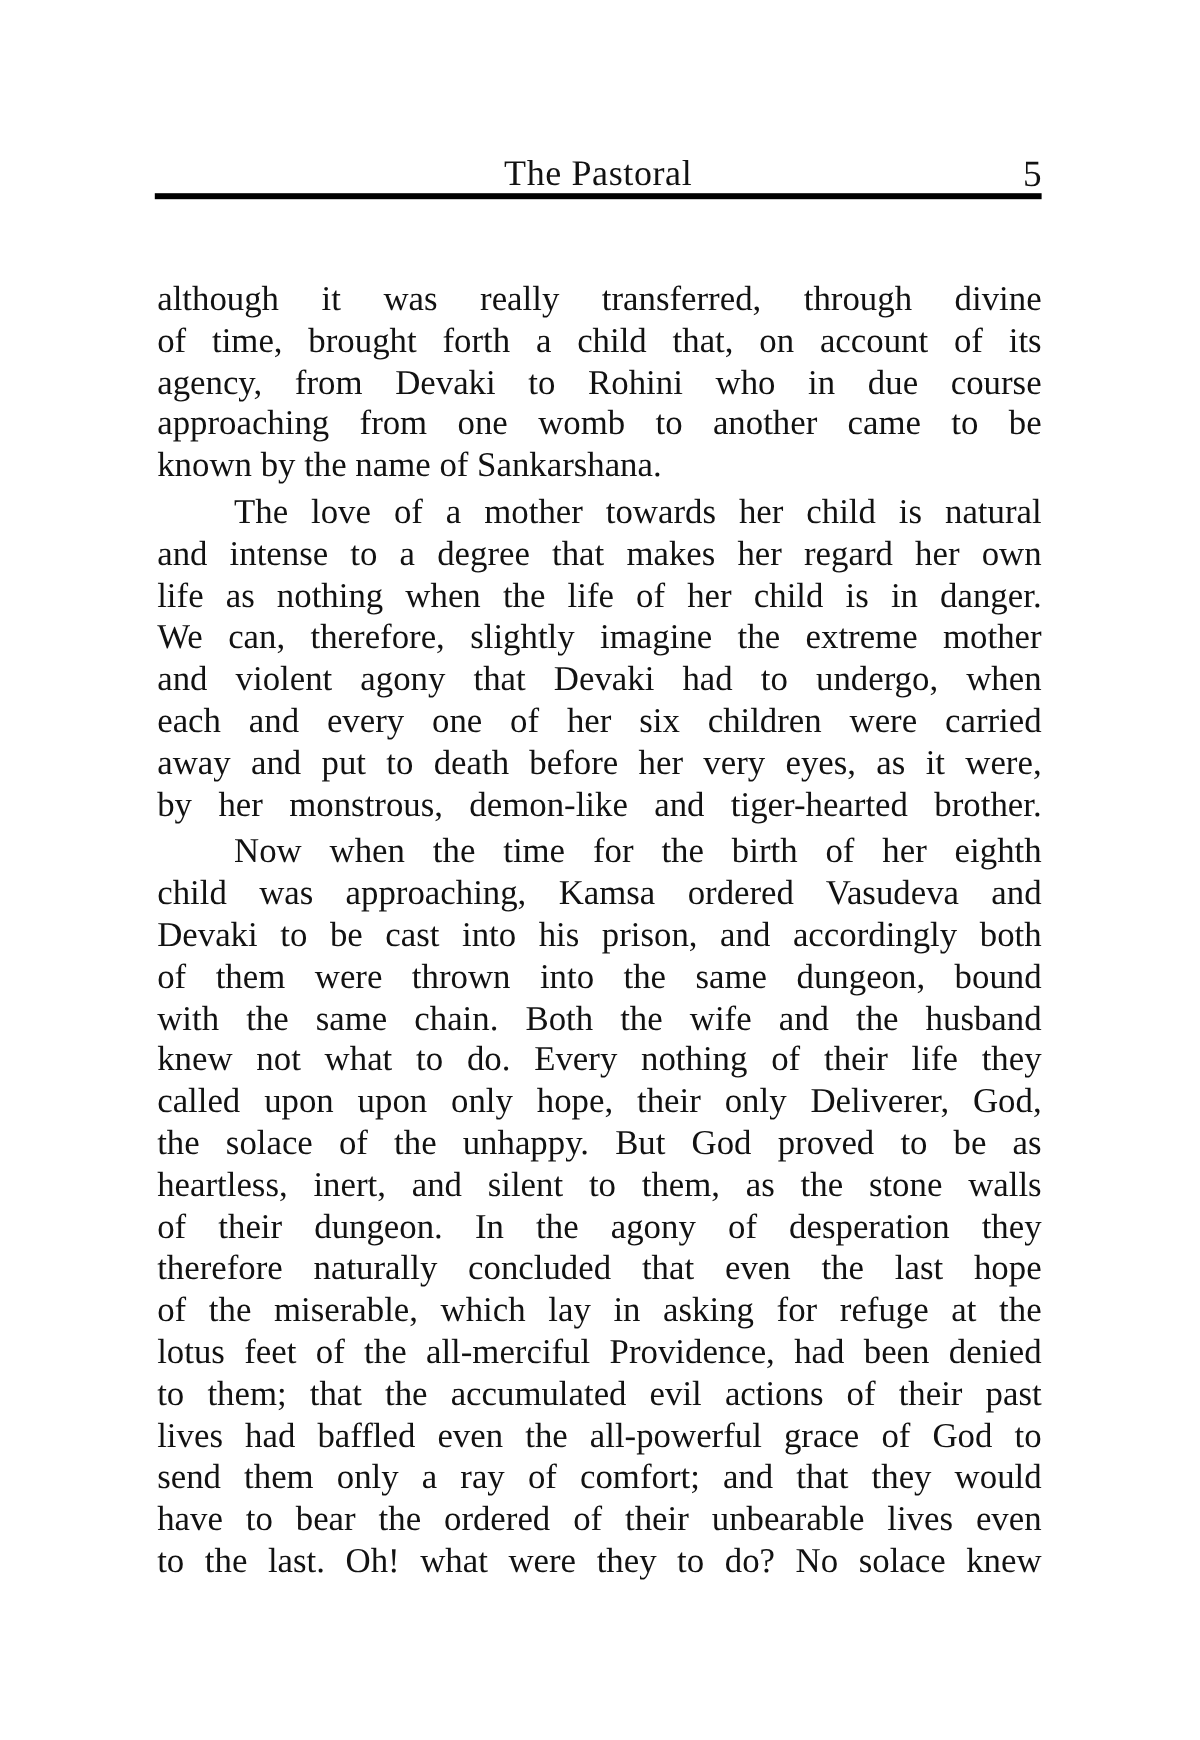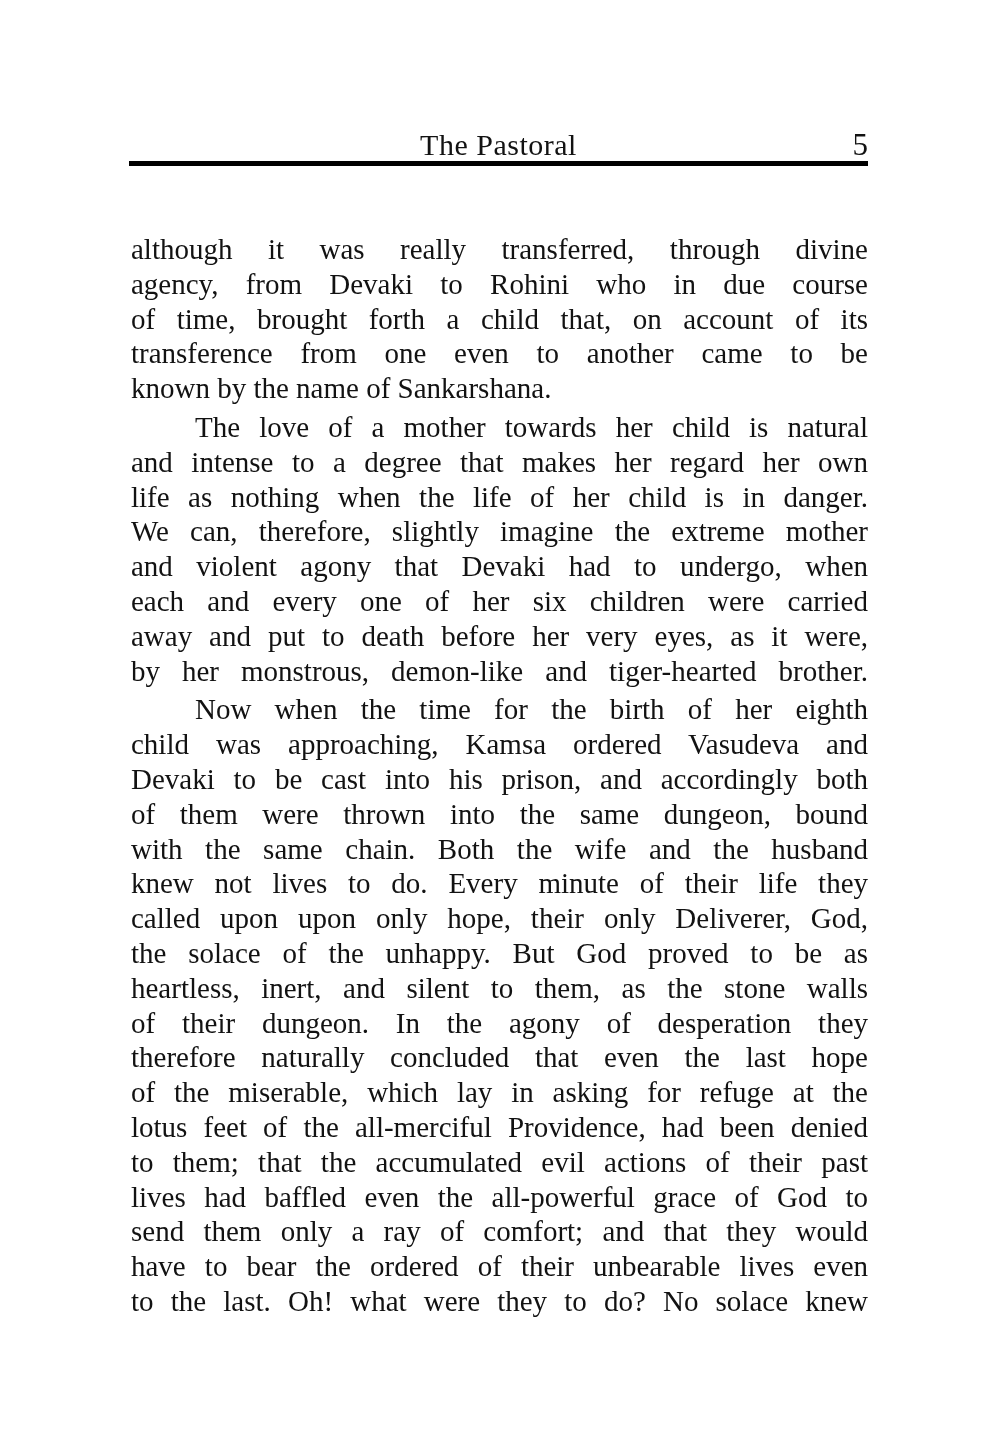--- a/index.html
+++ b/index.html
@@ -75,42 +75,42 @@
   <div class="running-head">
     <div class="head-title">The Pastoral</div>
     <div class="head-number">5</div>
   </div>
 
   <div class="head-rule"></div>
 
   <div class="body-text">
       <div class="paragraph">
         <div class="line">although it was really transferred, through divine</div>
+        <div class="line">of time, brought forth a child that, on account of its</div>
         <div class="line">agency, from Devaki to Rohini who in due course</div>
-        <div class="line">of time, brought forth a child that, on account of its</div>
-        <div class="line">transference from one even to another came to be</div>
+        <div class="line">approaching from one womb to another came to be</div>
         <div class="line last-left">known by the name of Sankarshana.</div>
       </div>
       <div class="paragraph">
         <div class="line indent">The love of a mother towards her child is natural</div>
         <div class="line">and intense to a degree that makes her regard her own</div>
         <div class="line">life as nothing when the life of her child is in danger.</div>
         <div class="line">We can, therefore, slightly imagine the extreme mother</div>
         <div class="line">and violent agony that Devaki had to undergo, when</div>
         <div class="line">each and every one of her six children were carried</div>
         <div class="line">away and put to death before her very eyes, as it were,</div>
         <div class="line">by her monstrous, demon-like and tiger-hearted brother.</div>
       </div>
       <div class="paragraph">
         <div class="line indent">Now when the time for the birth of her eighth</div>
         <div class="line">child was approaching, Kamsa ordered Vasudeva and</div>
         <div class="line">Devaki to be cast into his prison, and accordingly both</div>
         <div class="line">of them were thrown into the same dungeon, bound</div>
         <div class="line">with the same chain. Both the wife and the husband</div>
-        <div class="line">knew not lives to do. Every minute of their life they</div>
+        <div class="line">knew not what to do. Every nothing of their life they</div>
         <div class="line">called upon upon only hope, their only Deliverer, God,</div>
         <div class="line">the solace of the unhappy. But God proved to be as</div>
         <div class="line">heartless, inert, and silent to them, as the stone walls</div>
         <div class="line">of their dungeon. In the agony of desperation they</div>
         <div class="line">therefore naturally concluded that even the last hope</div>
         <div class="line">of the miserable, which lay in asking for refuge at the</div>
         <div class="line">lotus feet of the all-merciful Providence, had been denied</div>
         <div class="line">to them; that the accumulated evil actions of their past</div>
         <div class="line">lives had baffled even the all-powerful grace of God to</div>
         <div class="line">send them only a ray of comfort; and that they would</div>

